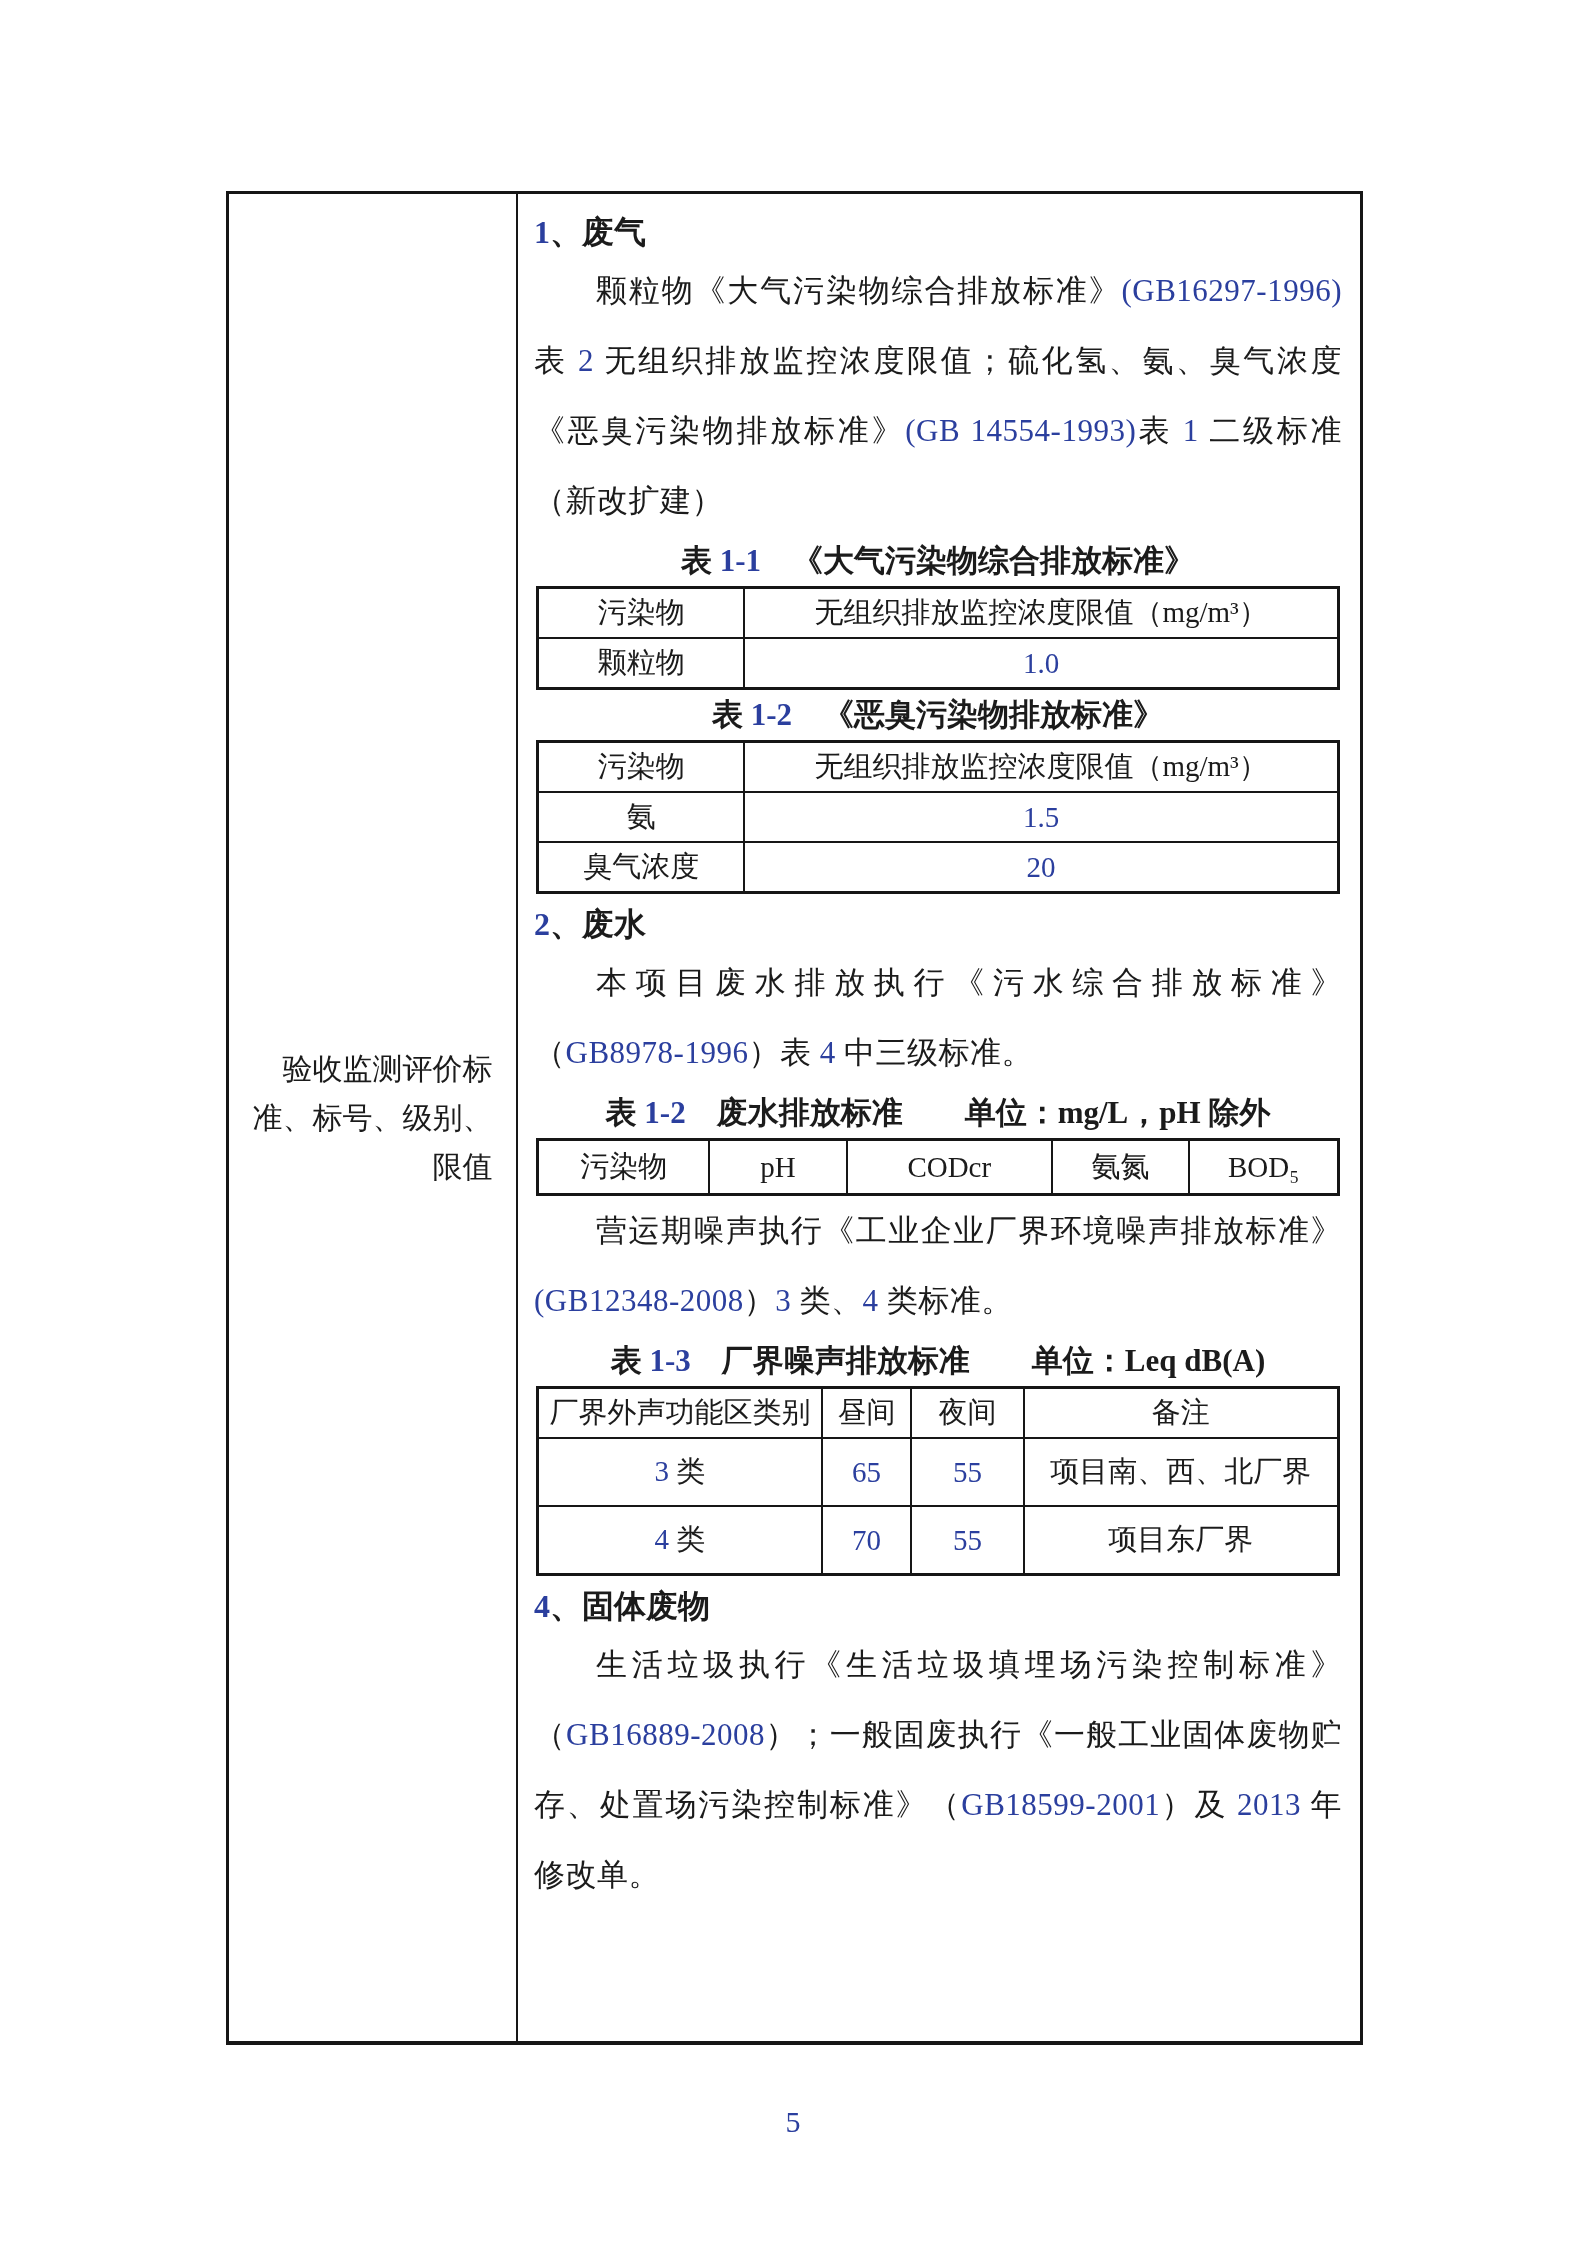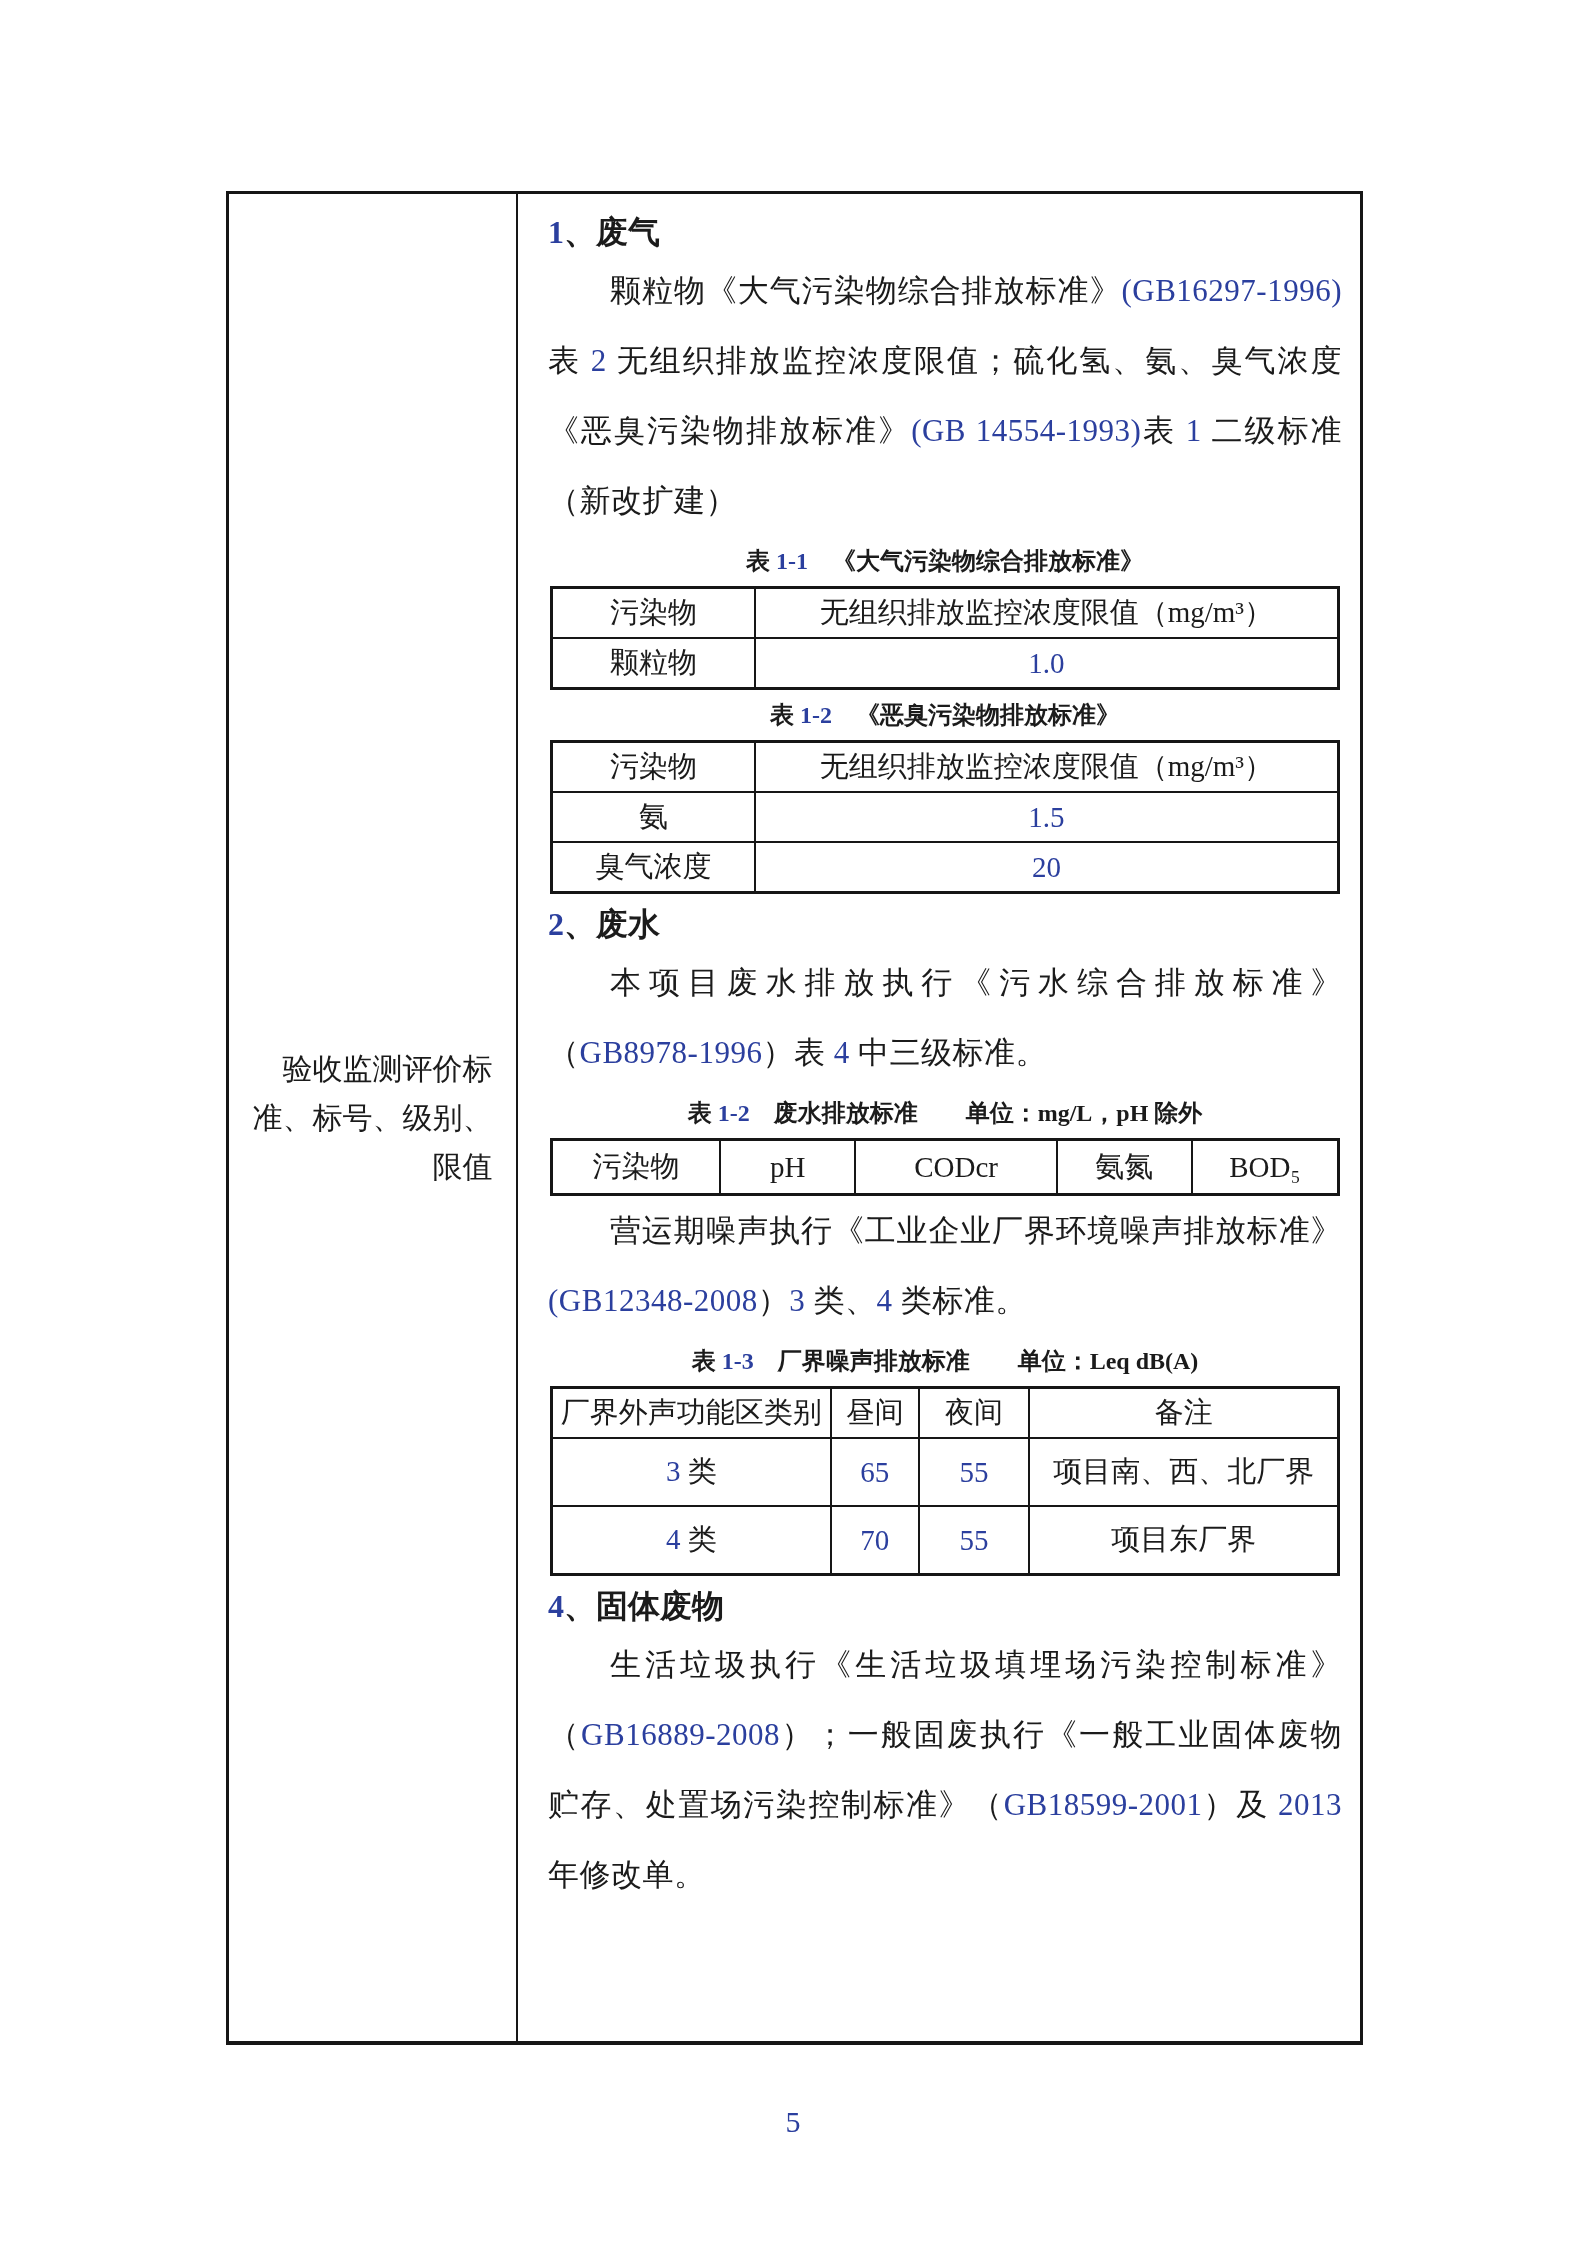--- a/index.html
+++ b/index.html
@@ -9,25 +9,25 @@
   .doc-table{
     position:absolute;left:226px;top:191px;width:1137px;height:1854px;
     border:3px solid #161616;border-bottom-width:4px;
     box-sizing:border-box;display:flex;background:#ffffff;
   }
   .left-cell{
     width:289px;box-sizing:border-box;border-right:2px solid #161616;
     display:flex;align-items:center;justify-content:center;
   }
   .left-label{font-size:30px;line-height:49px;text-align:right;color:#1b1b1b;}
-  .right-cell{flex:1;box-sizing:border-box;padding:8px 18px 0 30px;overflow:hidden;border-radius:15px;}
+  .right-cell{flex:1;box-sizing:border-box;padding:8px 18px 0 16px;overflow:hidden;border-radius:15px;}
 
   .sec-heading{font-size:32px;font-weight:bold;line-height:48px;margin:6px 0 0 0;}
   .para{font-size:31px;line-height:70px;text-align:justify;margin:0;text-indent:2em;letter-spacing:0.5px;}
-  .tbl-title{font-size:24px;font-weight:bold;line-height:46px;text-align:center;margin:2px 0 0 0;white-space:nowrap;}
+  .tbl-title{font-size:31px;font-weight:bold;line-height:46px;text-align:center;margin:2px 0 0 0;white-space:nowrap;}
 
   table{border-collapse:collapse;width:99.5%;margin:2px auto 0 auto;border:3px solid #161616;table-layout:fixed;}
   td{border:2px solid #161616;text-align:center;vertical-align:middle;font-size:29px;padding:1px 4px;overflow:hidden;}
 
   .t-std td{height:46px;}
   .t-std td:nth-child(1){width:24.5%;}
 
   .t-water td{height:50px;}
   .t-water td:nth-child(1){width:21.5%;}
   .t-water td:nth-child(2){width:17%;}

